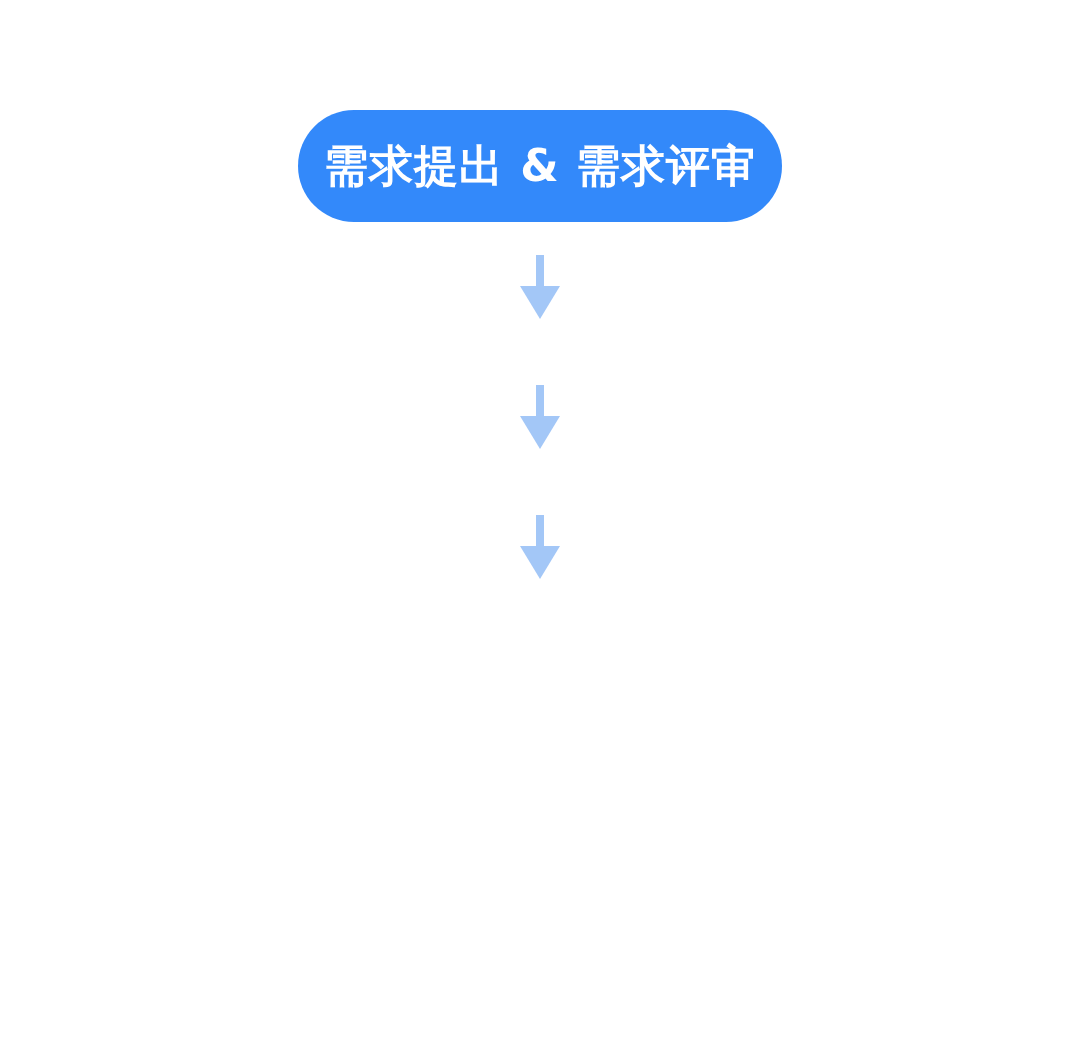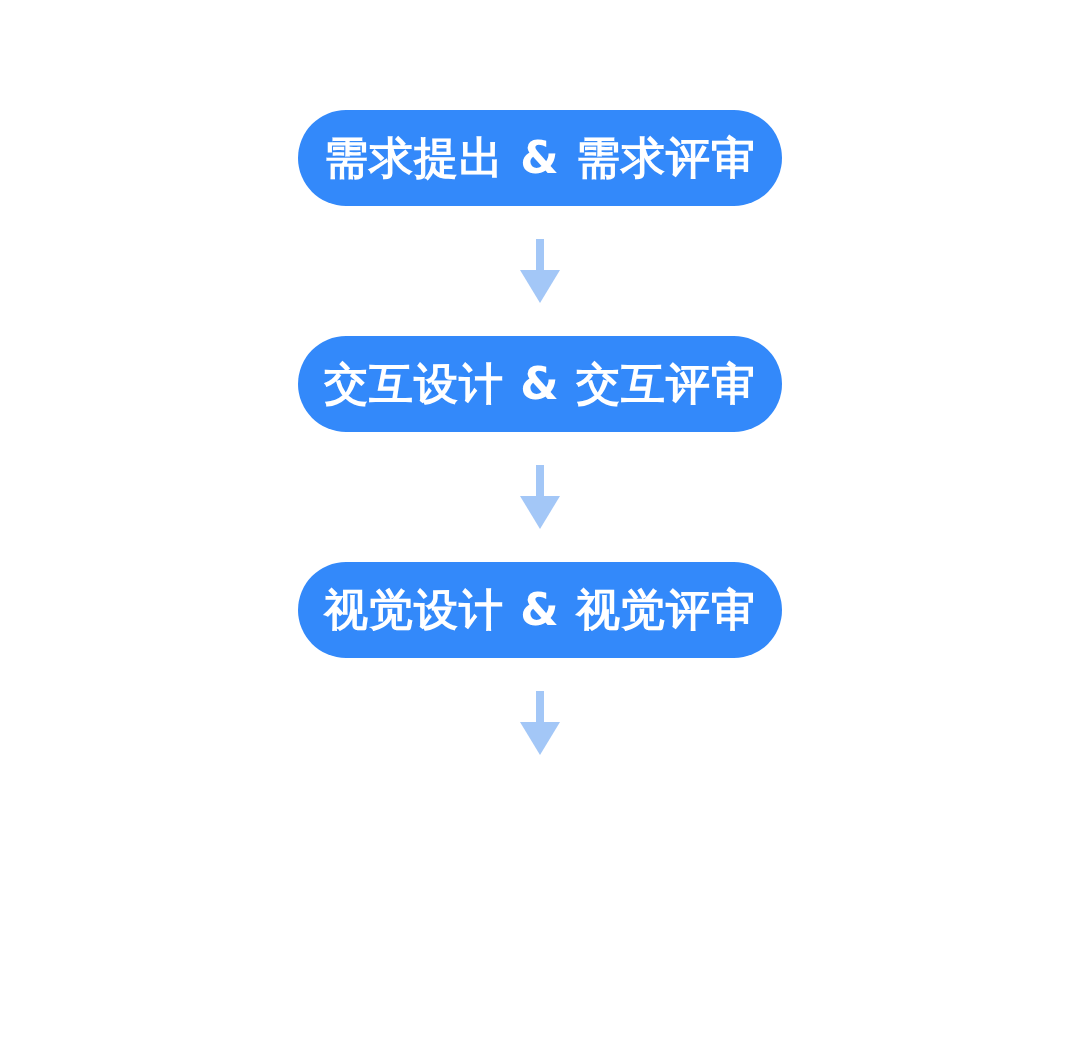--- a/index.html
+++ b/index.html
@@ -16,21 +16,21 @@
     width: 1080px;
     height: 1047px;
     padding-top: 110px;
     display: flex;
     flex-direction: column;
     align-items: center;
   }
 
   .flow-node {
     width: 484px;
-    height: 96px;
+    height: 112px;
     border-radius: 56px;
     background: var(--node-fill, #3389FA);
     display: flex;
     align-items: center;
     justify-content: center;
     flex-shrink: 0;
   }
 
   .flow-node .node-label {
     color: var(--node-text, #FFFFFF);
@@ -61,34 +61,28 @@
     <span class="node-label">需求提出 &amp; 需求评审</span>
   </div>
 
   <div class="arrow-wrap">
     <svg width="40" height="64" viewBox="0 0 40 64">
       <rect class="arrow-fill" x="16" y="0" width="8" height="34"></rect>
       <polygon class="arrow-fill" points="0,31 40,31 20,64"></polygon>
     </svg>
   </div>
 
-  <div class="flow-node">
-    <span class="node-label">交互设计 &amp; 交互评审</span>
-  </div>
 
   <div class="arrow-wrap">
     <svg width="40" height="64" viewBox="0 0 40 64">
       <rect class="arrow-fill" x="16" y="0" width="8" height="34"></rect>
       <polygon class="arrow-fill" points="0,31 40,31 20,64"></polygon>
     </svg>
   </div>
 
-  <div class="flow-node">
-    <span class="node-label">视觉设计 &amp; 视觉评审</span>
-  </div>
 
   <div class="arrow-wrap">
     <svg width="40" height="64" viewBox="0 0 40 64">
       <rect class="arrow-fill" x="16" y="0" width="8" height="34"></rect>
       <polygon class="arrow-fill" points="0,31 40,31 20,64"></polygon>
     </svg>
   </div>
 
 
 </div>

